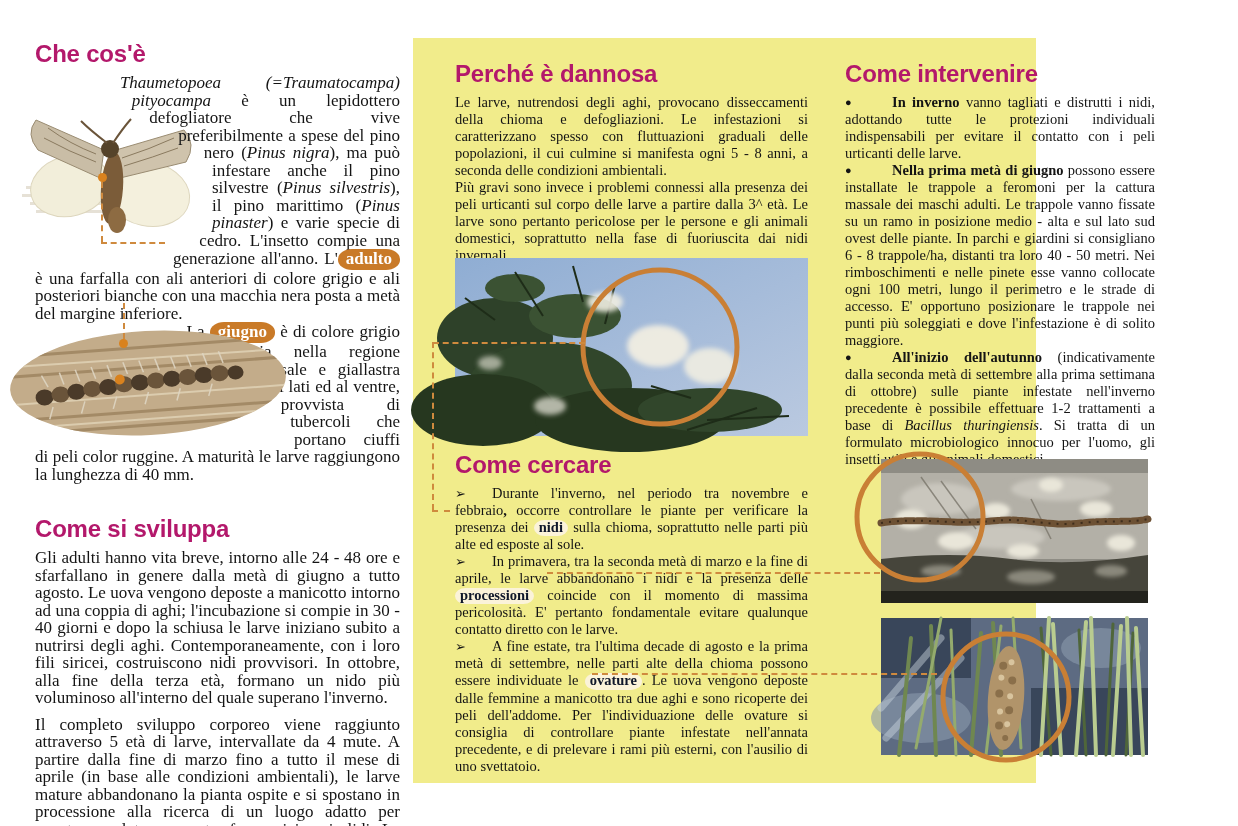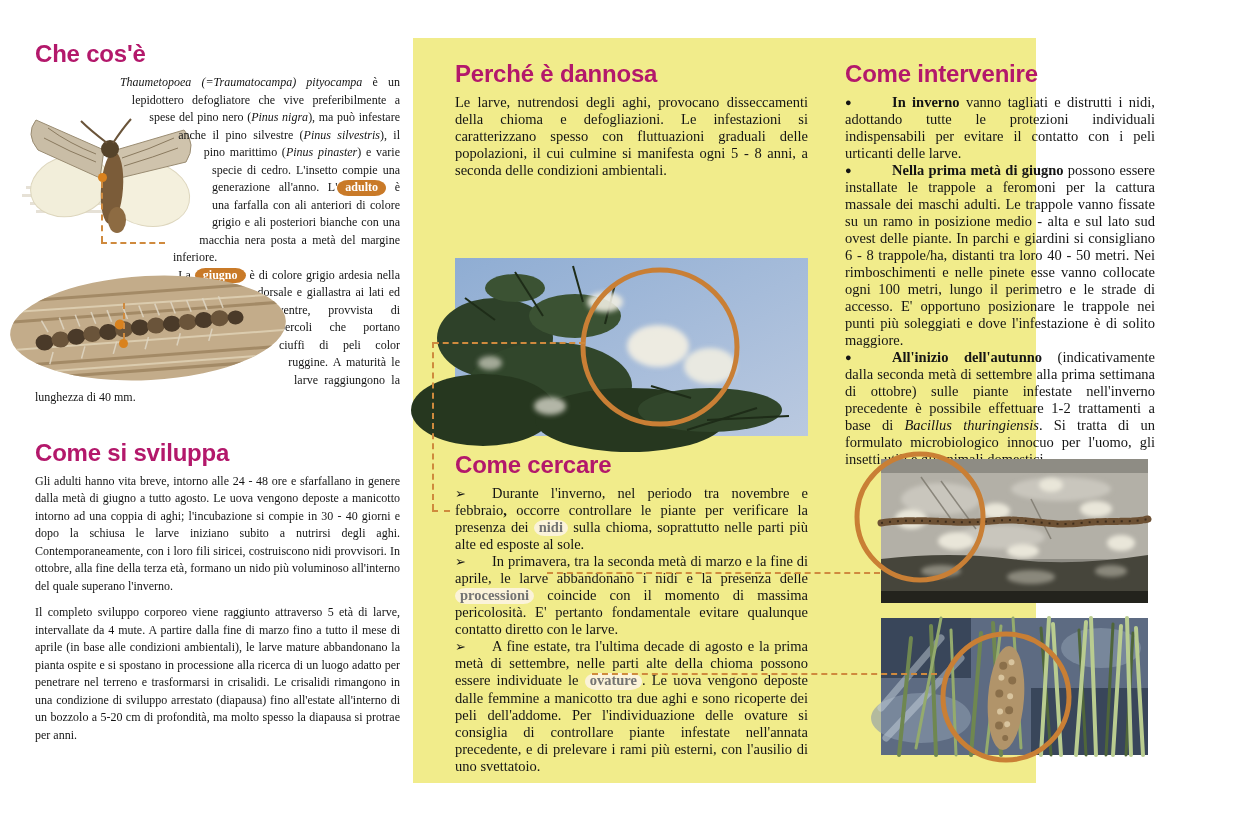--- a/index.html
+++ b/index.html
@@ -1,20 +1,20 @@
 <!DOCTYPE html>
 <html lang="it"><head>
 <meta charset="utf-8">
 <style>
   html,body{margin:0;padding:0;background:#ffffff;}
   .page{position:relative;width:1238px;height:826px;background:#ffffff;overflow:hidden;
         font-family:"Liberation Serif",serif;color:#141414;}
   .hd{font-family:"Liberation Sans",sans-serif;font-weight:bold;font-size:24px;
       color:#b3186b;margin:0 0 6px 0;letter-spacing:-0.2px;}
-  .body{font-size:12px;line-height:17.5px;text-align:justify;margin:0;}
+  .body{font-size:17px;line-height:17.5px;text-align:justify;margin:0;}
   .it{font-style:italic;}
   .bd{font-weight:bold;}
   
   .col-left{position:absolute;left:35px;top:40px;width:365px;}
   .yellow-panel{position:absolute;left:413px;top:38px;width:623px;height:745px;background:#f1ec8b;}
   .mid-top{position:absolute;left:42px;top:22px;width:353px;}
   .mid-top .body,.mid-bottom .body{font-size:14.5px;line-height:17px;}
   .mid-bottom{position:absolute;left:42px;top:413px;width:353px;}
   .right-top{position:absolute;left:432px;top:22px;width:310px;}
   .right-top .body{font-size:14.5px;line-height:17px;}
@@ -26,21 +26,21 @@
   .fig-larva{float:left;width:280px;height:106px;margin:8px 6px 4px -27px;
              shape-outside:polygon(0 0,30% 0,62% 28%,86% 55%,97% 100%,0 100%);shape-margin:8px;}
   .fig-larva svg{display:block;transform:rotate(-3deg);}
   .fig-pine{position:absolute;left:42px;top:220px;width:353px;height:178px;}
   .fig-proc{position:absolute;left:468px;top:421px;width:267px;height:144px;}
   .fig-ova{position:absolute;left:468px;top:580px;width:267px;height:137px;}
   .fig-pine svg,.fig-proc svg,.fig-ova svg{display:block;overflow:visible;}
   
   .badge{display:inline-block;font-weight:bold;line-height:1.05;white-space:nowrap;}
   .badge-orange{background:#c97a28;color:#ffffff;border-radius:14px/10px;padding:1px 8px 2px;}
-  .badge-cream{background:#fbf3d9;color:#737373;border-radius:12px/9px;padding:0 5px 1px;}
+  .badge-cream{background:#fbf3d9;color:#0f172a;border-radius:12px/9px;padding:0 5px 1px;}
   
   .mk{display:inline-block;font-style:normal;}
   .mk-arrow{width:37px;font-size:13px;}
   .mk-dot{width:47px;font-size:11px;vertical-align:1px;}
   
   .mt16{margin-top:32px;}
   .mt9{margin-top:9px;}
   .clear{clear:left;}
   
   .dash-h{position:absolute;height:0;border-top:2px dashed #cf8a3e;}
@@ -150,20 +150,21 @@
     <h2 class="hd mt16 clear">Come si sviluppa</h2>
     <p class="body">Gli adulti hanno vita breve, intorno alle 24 - 48 ore e sfarfallano in genere dalla metà di giugno a tutto agosto. Le uova vengono deposte a manicotto intorno ad una coppia di aghi; l'incubazione si compie in 30 - 40 giorni e dopo la schiusa le larve iniziano subito a nutrirsi degli aghi. Contemporaneamente, con i loro fili siricei, costruiscono nidi provvisori. In ottobre, alla fine della terza età, formano un nido più voluminoso all'interno del quale superano l'inverno.</p>
     <p class="body mt9">Il completo sviluppo corporeo viene raggiunto attraverso 5 età di larve, intervallate da 4 mute. A partire dalla fine di marzo fino a tutto il mese di aprile (in base alle condizioni ambientali), le larve mature abbandonano la pianta ospite e si spostano in processione alla ricerca di un luogo adatto per penetrare nel terreno e trasformarsi in crisalidi. Le crisalidi rimangono in una condizione di sviluppo arrestato (diapausa) fino all'estate all'interno di un bozzolo a 5-20 cm di profondità, ma molto spesso la diapausa si protrae per anni.</p>
   </div>
 
   <div class="yellow-panel">
 
     <div class="mid-top">
       <h2 class="hd">Perché è dannosa</h2>
       <p class="body">Le larve, nutrendosi degli aghi, provocano disseccamenti della chioma e defogliazioni. Le infestazioni si caratterizzano spesso con fluttuazioni graduali delle popolazioni, il cui culmine si manifesta ogni 5 - 8 anni, a seconda delle condizioni ambientali.</p>
+      <p class="body">Più gravi sono invece i problemi connessi alla presenza dei peli urticanti sul corpo delle larve a partire dalla 3^ età. Le larve sono pertanto pericolose per le persone e gli animali domestici, soprattutto nella fase di fuoriuscita dai nidi invernali.</p>
     </div>
 
     <div class="fig-pine">
       <svg width="353" height="178" viewBox="0 0 353 178">
         <defs>
           <linearGradient id="sky" x1="0" y1="0" x2="1" y2="1">
             <stop offset="0" stop-color="#8fadd3"></stop>
               <stop offset="1" stop-color="#bac9e0"></stop>
           </linearGradient>
           <filter id="soft1" x="-40%" y="-40%" width="180%" height="180%">

